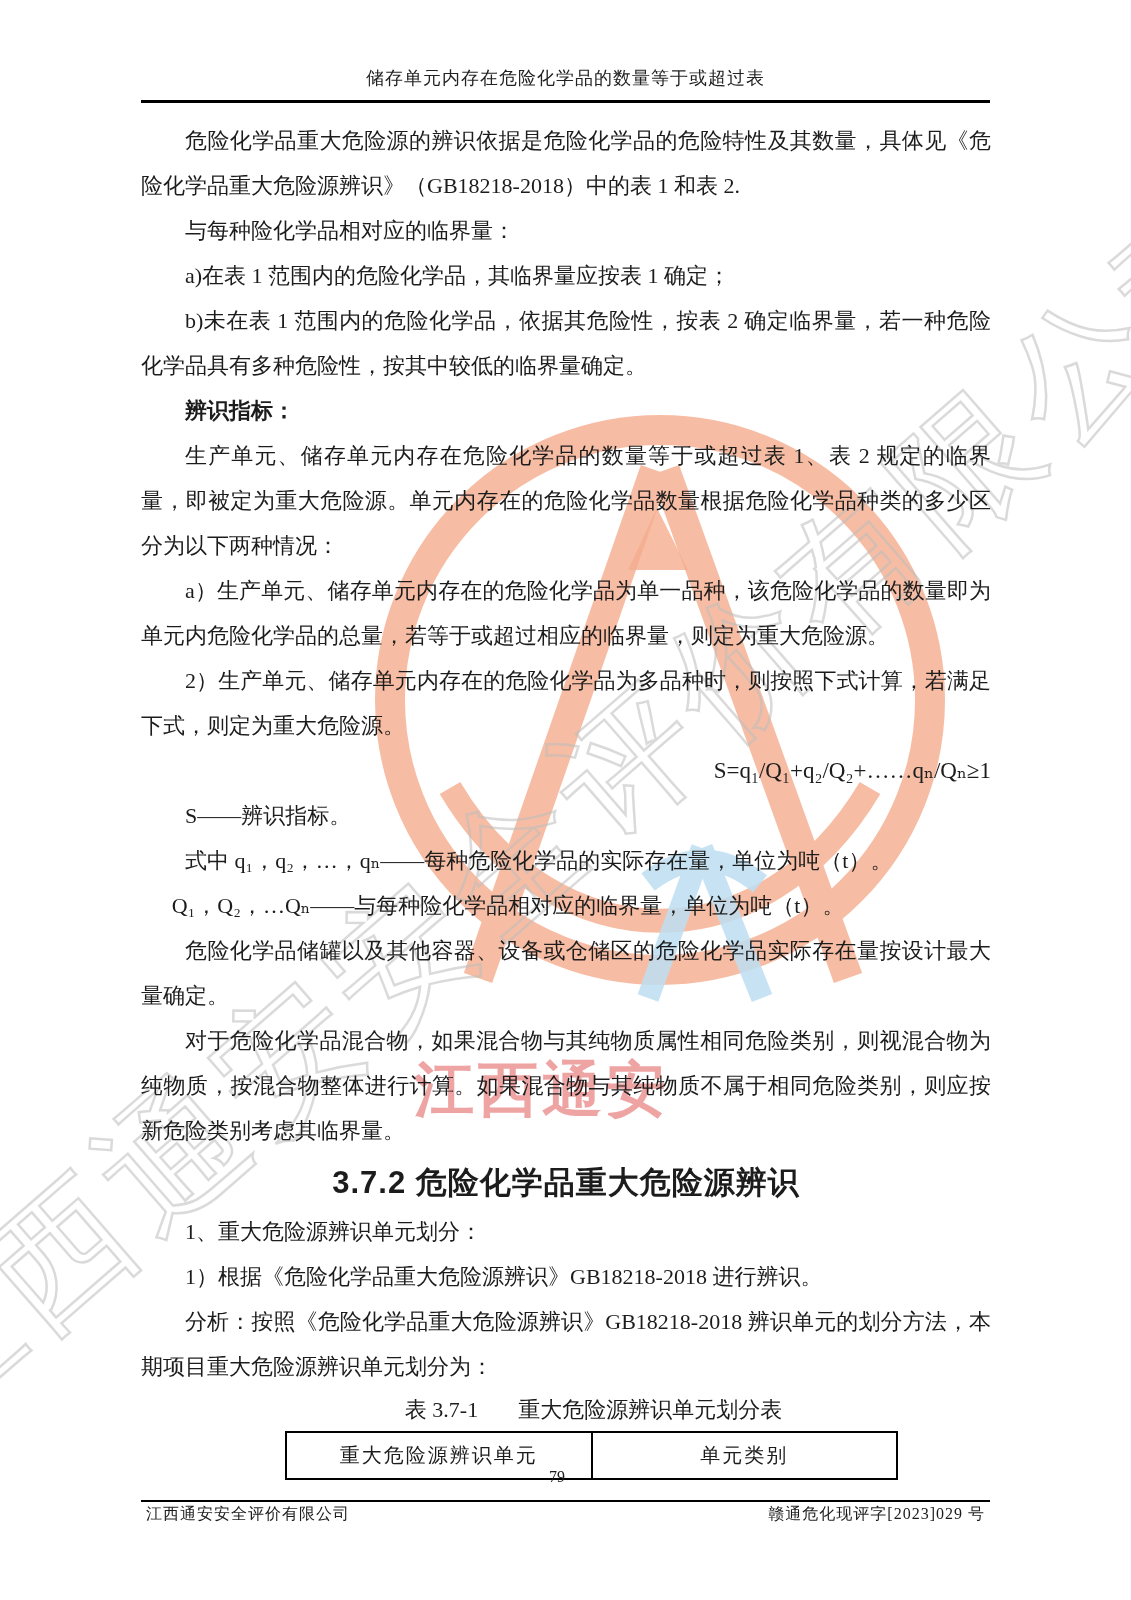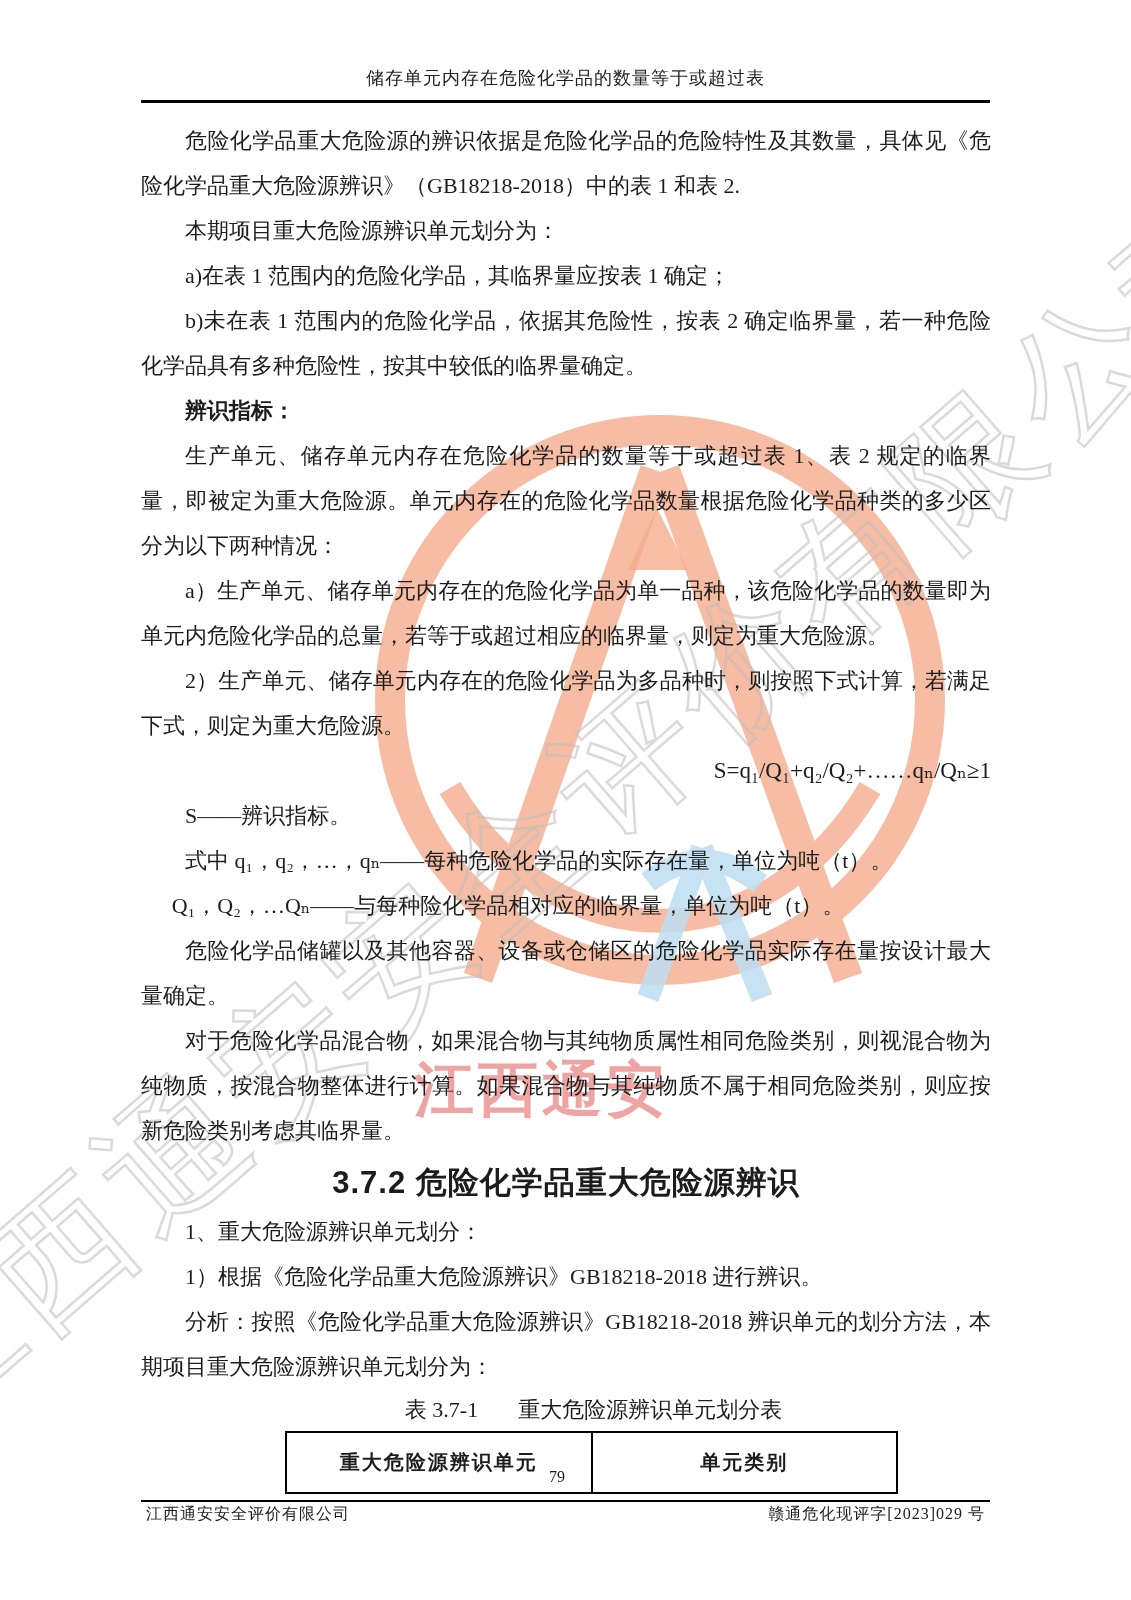--- a/index.html
+++ b/index.html
@@ -54,22 +54,22 @@
   .table-caption {
     margin:0; text-align:center; padding-left:55px;
     font-size:22px; line-height:42px; white-space:nowrap;
   }
   .caption-label { margin-right:40px; }
   .unit-table {
     border-collapse:collapse; margin-left:144px; width:613px;
     font-size:20px; table-layout:fixed;
   }
   .unit-table th {
-    border:2px solid #000; height:27px; font-weight:bold;
-    text-align:center; padding:7px; letter-spacing:2px;
+    border:2px solid #000; height:27px; font-weight:normal;
+    text-align:center; padding:0; letter-spacing:2px;
   }
   .page-number {
     position:absolute; top:1468px; left:0; width:1114px;
     text-align:center; font-size:16px;
   }
   .footer-rule {
     position:absolute; top:1500px; left:141px; width:849px;
     height:2px; background:#000;
   }
   .footer-left {
@@ -103,21 +103,21 @@
     <div class="wm-red">江西通安</div>
   </div>
 
   <div class="layer-content">
 
     <div class="header-title">储存单元内存在危险化学品的数量等于或超过表</div>
     <div class="header-rule"></div>
 
     <div class="content">
       <p class="p">危险化学品重大危险源的辨识依据是危险化学品的危险特性及其数量，具体见《危险化学品重大危险源辨识》（GB18218-2018）中的表 1 和表 2.</p>
-      <p class="p">本期项目重大危险源辨识单元划分为：</p>
+      <p class="p">与每种险化学品相对应的临界量：</p>
       <p class="p">a)在表 1 范围内的危险化学品，其临界量应按表 1 确定；</p>
       <p class="p">b)未在表 1 范围内的危险化学品，依据其危险性，按表 2 确定临界量，若一种危险化学品具有多种危险性，按其中较低的临界量确定。</p>
       <p class="h-indicator">辨识指标：</p>
       <p class="p">生产单元、储存单元内存在危险化学品的数量等于或超过表 1、表 2 规定的临界量，即被定为重大危险源。单元内存在的危险化学品数量根据危险化学品种类的多少区分为以下两种情况：</p>
       <p class="p">a）生产单元、储存单元内存在的危险化学品为单一品种，该危险化学品的数量即为单元内危险化学品的总量，若等于或超过相应的临界量，则定为重大危险源。</p>
       <p class="p">2）生产单元、储存单元内存在的危险化学品为多品种时，则按照下式计算，若满足下式，则定为重大危险源。</p>
       <p class="formula">S=q₁/Q₁+q₂/Q₂+……qₙ/Qₙ≥1</p>
       <p class="p">S——辨识指标。</p>
       <p class="p">式中 q₁，q₂，…，qₙ——每种危险化学品的实际存在量，单位为吨（t）。</p>
       <p class="p-small-indent">Q₁，Q₂，…Qₙ——与每种险化学品相对应的临界量，单位为吨（t）。</p>

